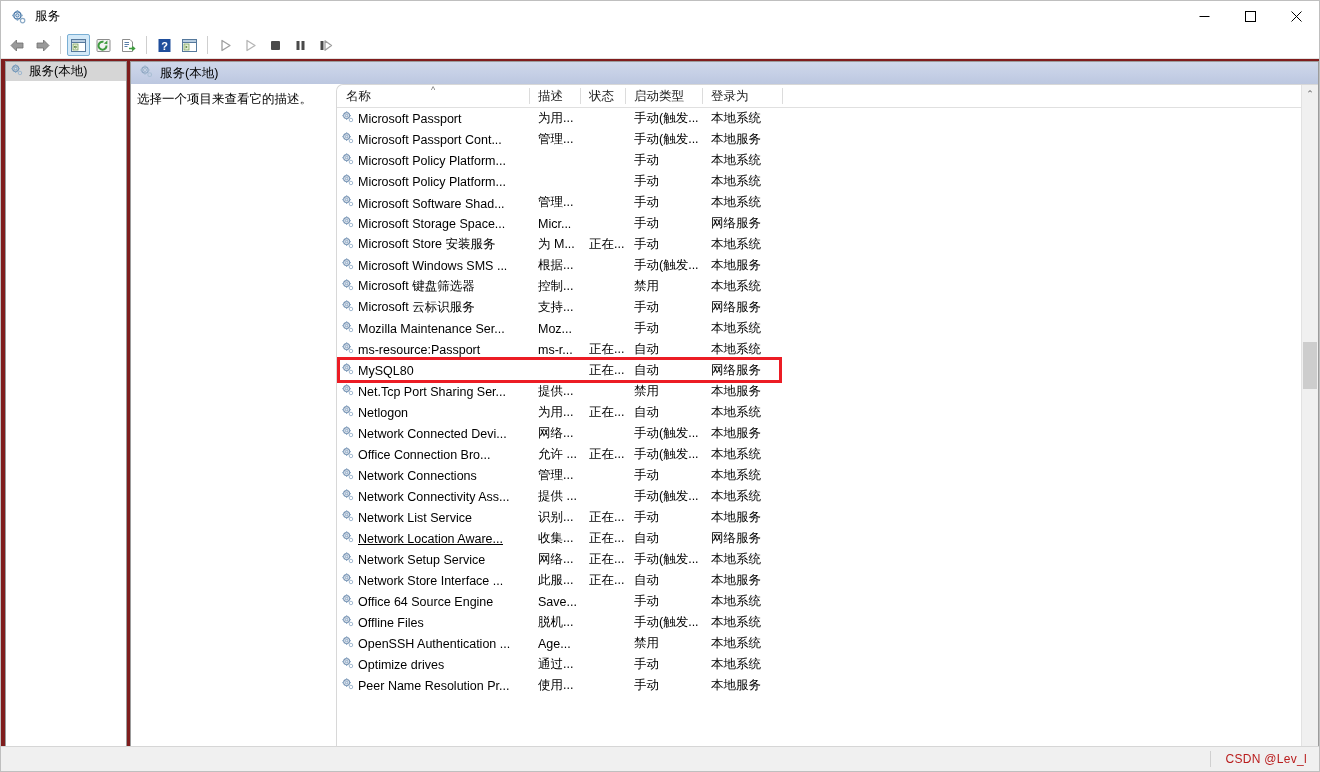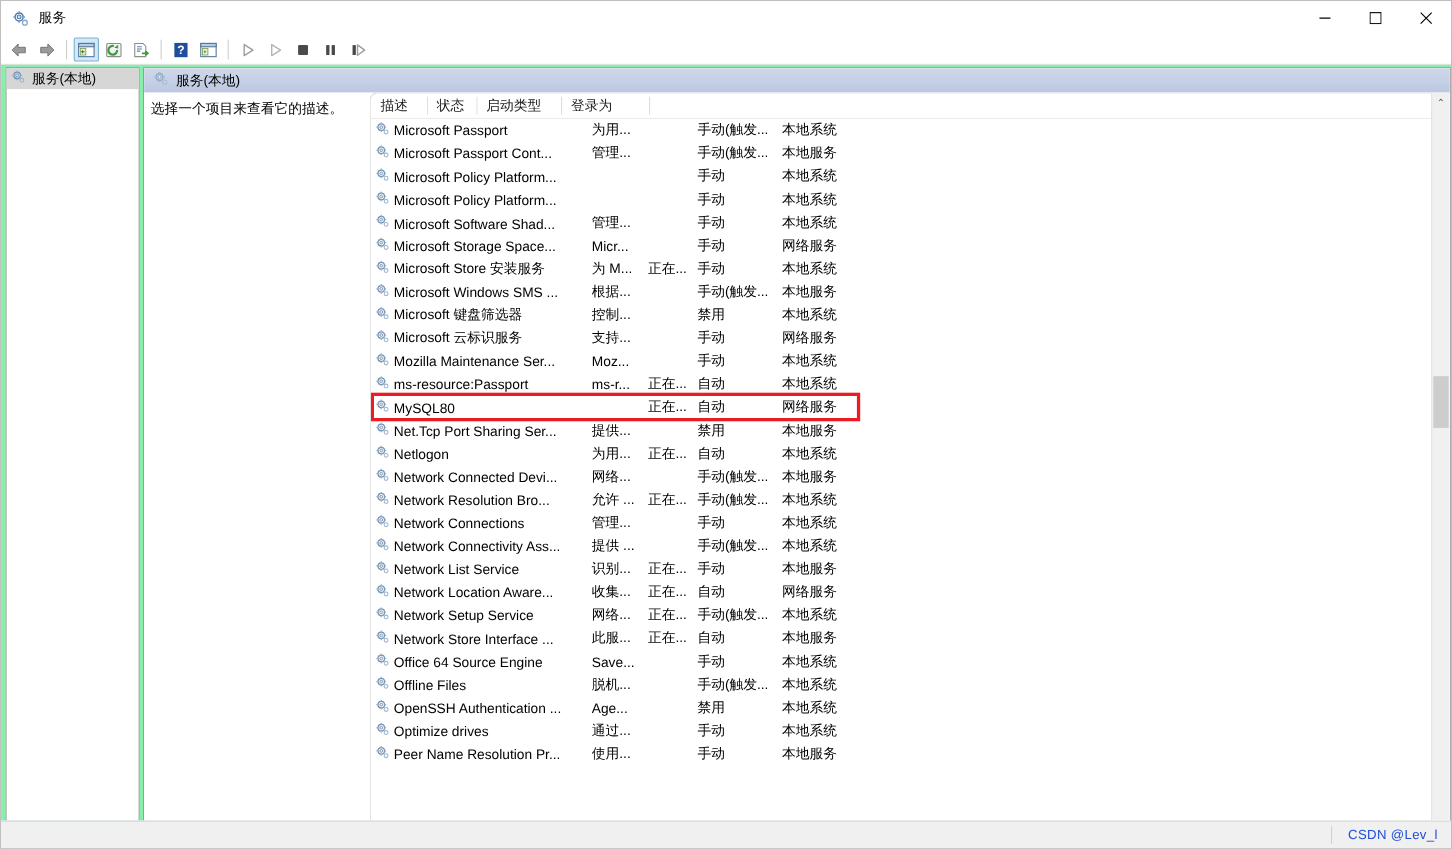--- a/index.html
+++ b/index.html
@@ -114,21 +114,21 @@
     width: 1px;
     height: 18px;
     background: #cfcfcf;
     margin: 0 5px;
   }
 
   
   .body-split {
     flex: 1;
     display: flex;
-    background: #86efac;
+    background: #7f1d1d;
     padding: 0;
     overflow: hidden;
   }
   .tree-pane {
     width: 122px;
     min-width: 122px;
     margin: 2px 0 0 4px;
     height: 744px;
     border: 1px solid #9c9c9c;
     background: #ffffff;
@@ -338,21 +338,21 @@
     min-height: 24px;
     background: #f0f0f0;
     border-top: 1px solid #d6d6d6;
     display: flex;
     align-items: center;
     justify-content: flex-end;
     position: relative;
   }
   .watermark {
     font-size: 12px;
-    color: #1d4ed8;
+    color: #b91c1c;
     padding-right: 12px;
     border-left: 1px solid #d0d0d0;
     padding-left: 14px;
     height: 16px;
     line-height: 16px;
     letter-spacing: .3px;
   }
 </style>
 </head>
 <body>
@@ -528,20 +528,24 @@
 
       <div class="pane-content">
 
         <div class="desc-col">
           <div>选择一个项目来查看它的描述。</div>
         </div>
 
         <div class="listview">
 
           <div class="lv-header">
+            <div class="lv-col" style="width:192px">
+              <span>名称</span>
+              <span class="sortarrow">^</span>
+            </div>
             <div class="lv-col" style="width:51px">
               <span>描述</span>
             </div>
             <div class="lv-col" style="width:45px">
               <span>状态</span>
             </div>
             <div class="lv-col" style="width:77px">
               <span>启动类型</span>
             </div>
             <div class="lv-col" style="width:80px">
@@ -1006,21 +1010,21 @@
                       <circle cx="6.4" cy="6.4" r="3.4" fill="none" stroke="#7793b3" stroke-width="1.3"></circle>
                       <circle cx="6.4" cy="6.4" r="1.5" fill="#dce8f4" stroke="#7793b3" stroke-width="0.9"></circle>
                       <g fill="#93aec9">
                         <rect x="5.7" y="1.4" width="1.4" height="1.8"></rect>
                         <rect x="5.7" y="9.6" width="1.4" height="1.8"></rect>
                         <rect x="1.4" y="5.7" width="1.8" height="1.4"></rect>
                         <rect x="9.6" y="5.7" width="1.8" height="1.4"></rect>
                       </g>
                       <circle cx="11.4" cy="11.4" r="2" fill="none" stroke="#9db5cd" stroke-width="1.1"></circle>
                     </svg></span>
-                  <span>Network Resolution Bro...</span>
+                  <span>Office Connection Bro...</span>
                 </div>
                 <div class="cell" style="width: 51px;">
                   <span>允许 ...</span>
                 </div>
                 <div class="cell" style="width: 45px;">
                   <span>正在...</span>
                 </div>
                 <div class="cell" style="width: 77px;">
                   <span>手动(触发...</span>
                 </div>
@@ -1106,21 +1110,21 @@
                   <span>正在...</span>
                 </div>
                 <div class="cell" style="width: 77px;">
                   <span>手动</span>
                 </div>
                 <div class="cell" style="width: 80px;">
                   <span>本地服务</span>
                 </div>
               </div>
               <div class="lv-row">
-                <div class="cell name" style="width: 192px;">
+                <div class="cell name" style="width: 192px; text-decoration: underline;">
                   <span><svg class="gear" width="14" height="14" viewBox="0 0 16 16">
                       <circle cx="6.4" cy="6.4" r="3.4" fill="none" stroke="#7793b3" stroke-width="1.3"></circle>
                       <circle cx="6.4" cy="6.4" r="1.5" fill="#dce8f4" stroke="#7793b3" stroke-width="0.9"></circle>
                       <g fill="#93aec9">
                         <rect x="5.7" y="1.4" width="1.4" height="1.8"></rect>
                         <rect x="5.7" y="9.6" width="1.4" height="1.8"></rect>
                         <rect x="1.4" y="5.7" width="1.8" height="1.4"></rect>
                         <rect x="9.6" y="5.7" width="1.8" height="1.4"></rect>
                       </g>
                       <circle cx="11.4" cy="11.4" r="2" fill="none" stroke="#9db5cd" stroke-width="1.1"></circle>

